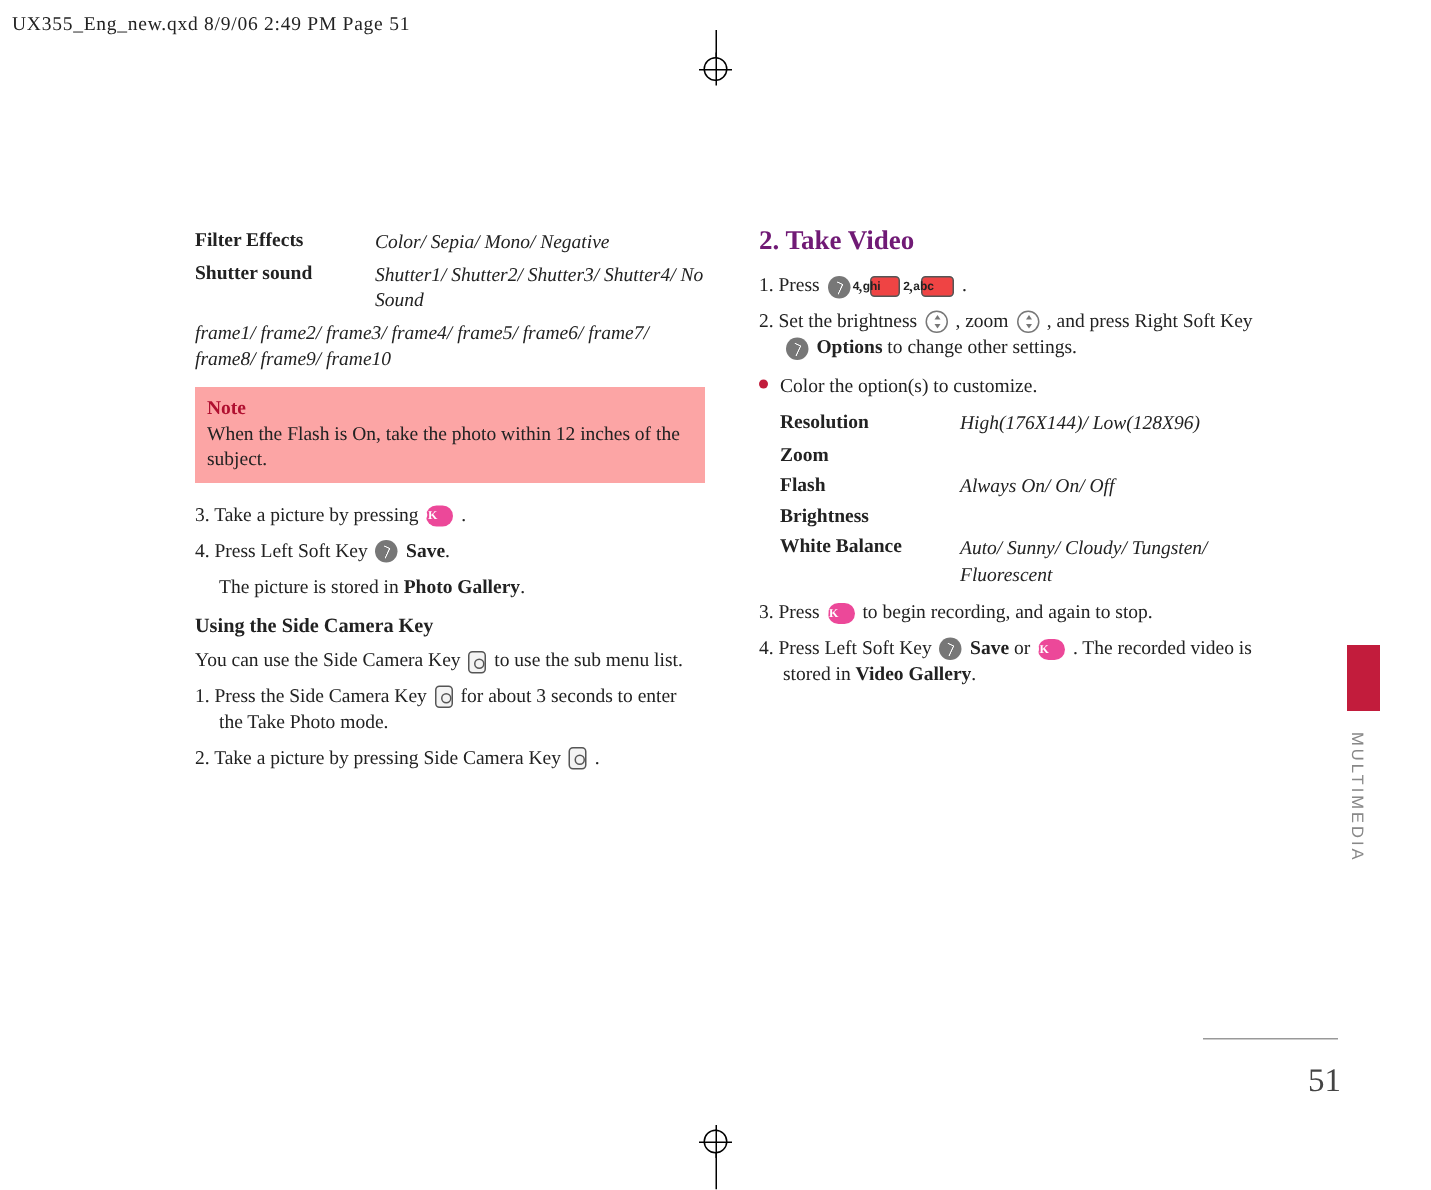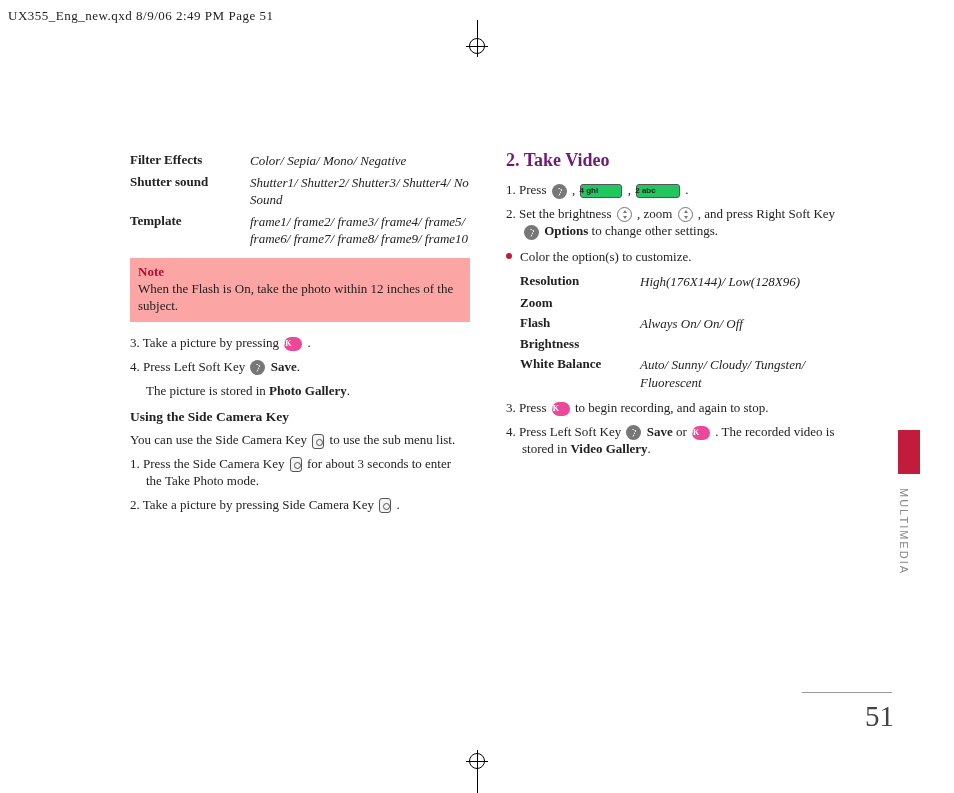--- a/index.html
+++ b/index.html
@@ -99,21 +99,21 @@
   }
   .icon-nav::before, .icon-nav::after {
     content:""; position:absolute; width:0; height:0;
     border-left:2.5px solid transparent; border-right:2.5px solid transparent;
   }
   .icon-nav::before { top:2px; left:5px; border-bottom:3px solid #777; }
   .icon-nav::after  { bottom:2px; left:5px; border-top:3px solid #777; }
   .icon-key {
     display:inline-block; vertical-align:middle;
     border:1px solid #555; border-radius:3px; font-size:8px;
-    padding:1px 14px; font-weight:bold; background:#22c55e; margin:0 2px;
+    padding:1px 3px; font-weight:bold; background:#ef4444; margin:0 2px;
     font-family: Arial, sans-serif;
   }
   .icon-cam {
     display:inline-block; vertical-align:middle;
     width:12px; height:15px; border:1px solid #555; border-radius:3px;
     background:#f4f4f4; position:relative; margin:0 2px;
   }
   .icon-cam::after {
     content:""; position:absolute; left:3px; top:4px; width:5px; height:5px;
     border:1px solid #555; border-radius:50%;
@@ -129,21 +129,21 @@
   .redbar {
     width:22px; height:44px; background:#c21c3c; margin-bottom:14px;
   }
   .vlabel {
     writing-mode: vertical-rl;
     font-size:11px; letter-spacing:2px; color:#888;
     font-family: Arial, sans-serif;
   }
   .pagenum {
     position:absolute; right:60px; bottom:60px;
-    font-size:29px; color:#444; font-family: Georgia, serif;
+    font-size:22px; color:#444; font-family: Georgia, serif;
   }
   .footrule {
     position:absolute; right:62px; bottom:100px; width:90px; height:1px; background:#999;
   }
 </style>
 </head>
 <body>
 
 <div class="slug">UX355_Eng_new.qxd  8/9/06  2:49 PM  Page 51</div>
 <div class="reg-top-v"></div>
@@ -155,21 +155,20 @@
     <div class="table">
       <div class="row">
         <div class="lab">Filter Effects</div>
         <div class="val">Color/ Sepia/ Mono/ Negative</div>
       </div>
       <div class="row">
         <div class="lab">Shutter sound</div>
         <div class="val">Shutter1/ Shutter2/ Shutter3/ Shutter4/ No Sound</div>
       </div>
       <div class="row">
-        <div class="lab">Template</div>
         <div class="val">frame1/ frame2/ frame3/ frame4/ frame5/ frame6/ frame7/ frame8/ frame9/ frame10</div>
       </div>
     </div>
 
     <div class="note">
       <span class="nhead">Note</span><br>
       <span>When the Flash is On, take the photo within 12 inches of the subject.</span>
     </div>
 
     <div class="step">

